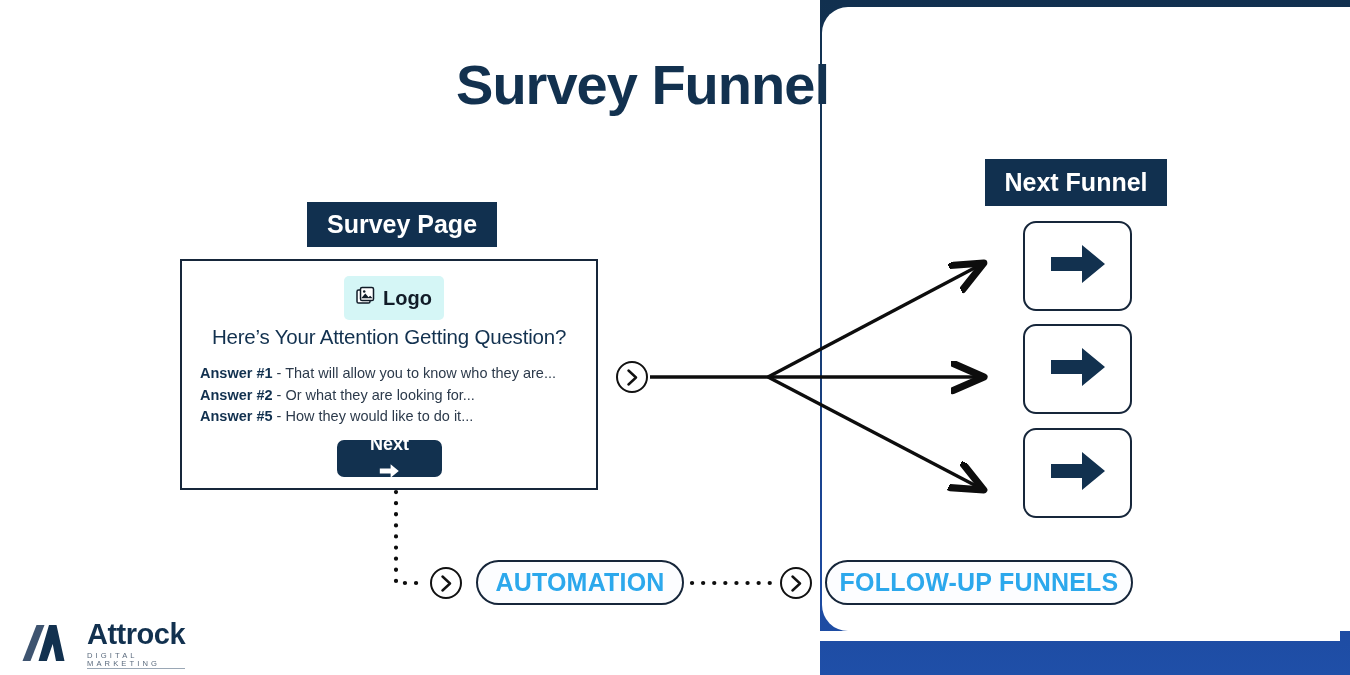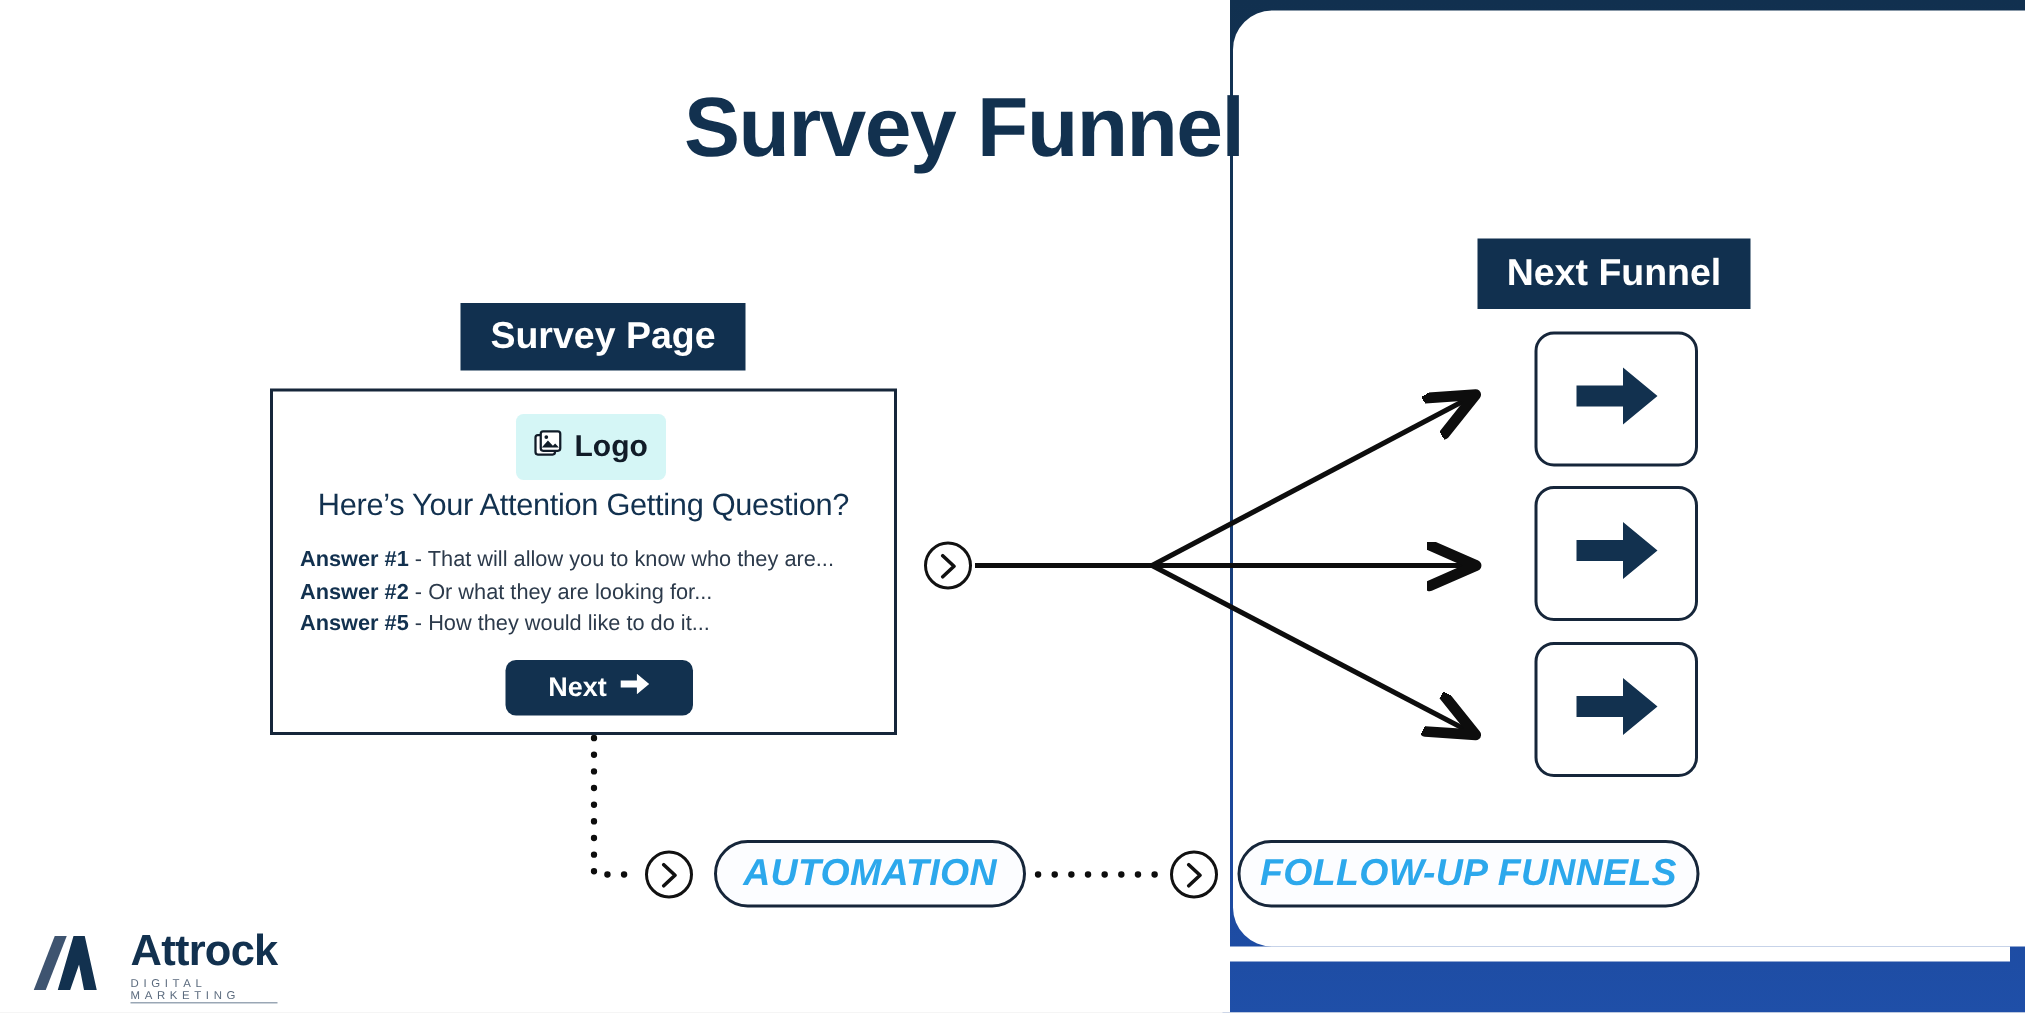--- a/index.html
+++ b/index.html
@@ -3,21 +3,21 @@
 <meta charset="utf-8">
 <style>
   html,body{margin:0;padding:0;}
   body{
     width:1350px;height:675px;
     background:#ffffff;
     font-family:"Liberation Sans", sans-serif;
     overflow:hidden;
     position:relative;
   }
-  #stage{position:absolute;inset:0;width:1350px;height:675px;overflow:hidden;background:#e5e5e5;}
+  #stage{position:absolute;inset:0;width:1350px;height:675px;overflow:hidden;background:#fde047;}
 
   
   .frame-navy{
     position:absolute;left:815px;top:0;width:535px;height:675px;
     background:linear-gradient(to bottom,#11304f 0%,#14365c 35%,#1b4699 78%,#1f4fa8 100%);
     border-radius:0 0 0 0;
     z-index:0;
   }
   .frame-inner{
     position:absolute;left:822px;top:7px;width:1350px;height:624px;
@@ -60,24 +60,24 @@
   }
   .logo-chip .lbl{font-size:20px;font-weight:bold;color:#111c28;}
   .q-title{
     position:absolute;left:180px;top:325px;width:418px;text-align:center;
     font-size:20.5px;font-weight:normal;color:#12314f;letter-spacing:-0.2px;
   }
   .answers{position:absolute;left:200px;top:363px;width:400px;}
   .ans-row{font-size:14.5px;color:#2c3a4b;line-height:21.5px;white-space:nowrap;}
   .ans-row b{color:#12314f;font-weight:bold;}
   .next-btn{
-    position:absolute;left:337px;top:440px;width:125px;height:37px;
+    position:absolute;left:337px;top:440px;width:105px;height:37px;
     background:#12314f;border-radius:7px;color:#fff;
     display:flex;align-items:center;justify-content:center;gap:8px;
-    font-size:18px;font-weight:bold;
+    font-size:18px;font-weight:bold;flex-direction:column;
   }
 
   
   .funnel-card{
     position:absolute;width:105px;height:86px;background:#fff;
     border:2px solid #16263a;border-radius:13px;
     display:flex;align-items:center;justify-content:center;
   }
   #funnel-card-1{left:1023px;top:221px;}
   #funnel-card-2{left:1023px;top:324px;}
@@ -92,21 +92,21 @@
     background:#fff;display:flex;align-items:center;justify-content:center;box-sizing:border-box;
   }
   #chev-main{left:616px;top:361px;}
   #chev-automation{left:430px;top:567px;}
   #chev-followup{left:780px;top:567px;}
 
   
   .pill{
     position:absolute;height:45px;background:#fcfdff;border:2.4px solid #16263a;border-radius:24px;
     display:flex;align-items:center;justify-content:center;
-    color:#2ca8ec;font-weight:bold;font-size:25px;letter-spacing:0.2px;box-sizing:border-box;font-style:italic;
+    color:#2ca8ec;font-weight:bold;font-size:25px;letter-spacing:0.2px;box-sizing:border-box;
   }
   #pill-automation{left:476px;top:560px;width:208px;}
   #pill-followup{left:825px;top:560px;width:308px;}
 
   
   #brand-logo{position:absolute;left:22px;top:620px;display:flex;align-items:center;gap:22px;}
   .brand-text{display:flex;flex-direction:column;line-height:1;}
   .brand-name{font-size:29px;font-weight:bold;color:#12314f;letter-spacing:-0.5px;}
   .brand-tag{font-size:7.6px;letter-spacing:3.1px;color:#5a6a7d;margin-top:3px;
              border-bottom:1.4px solid #9aa7b5;padding-bottom:1px;width:98px;}

